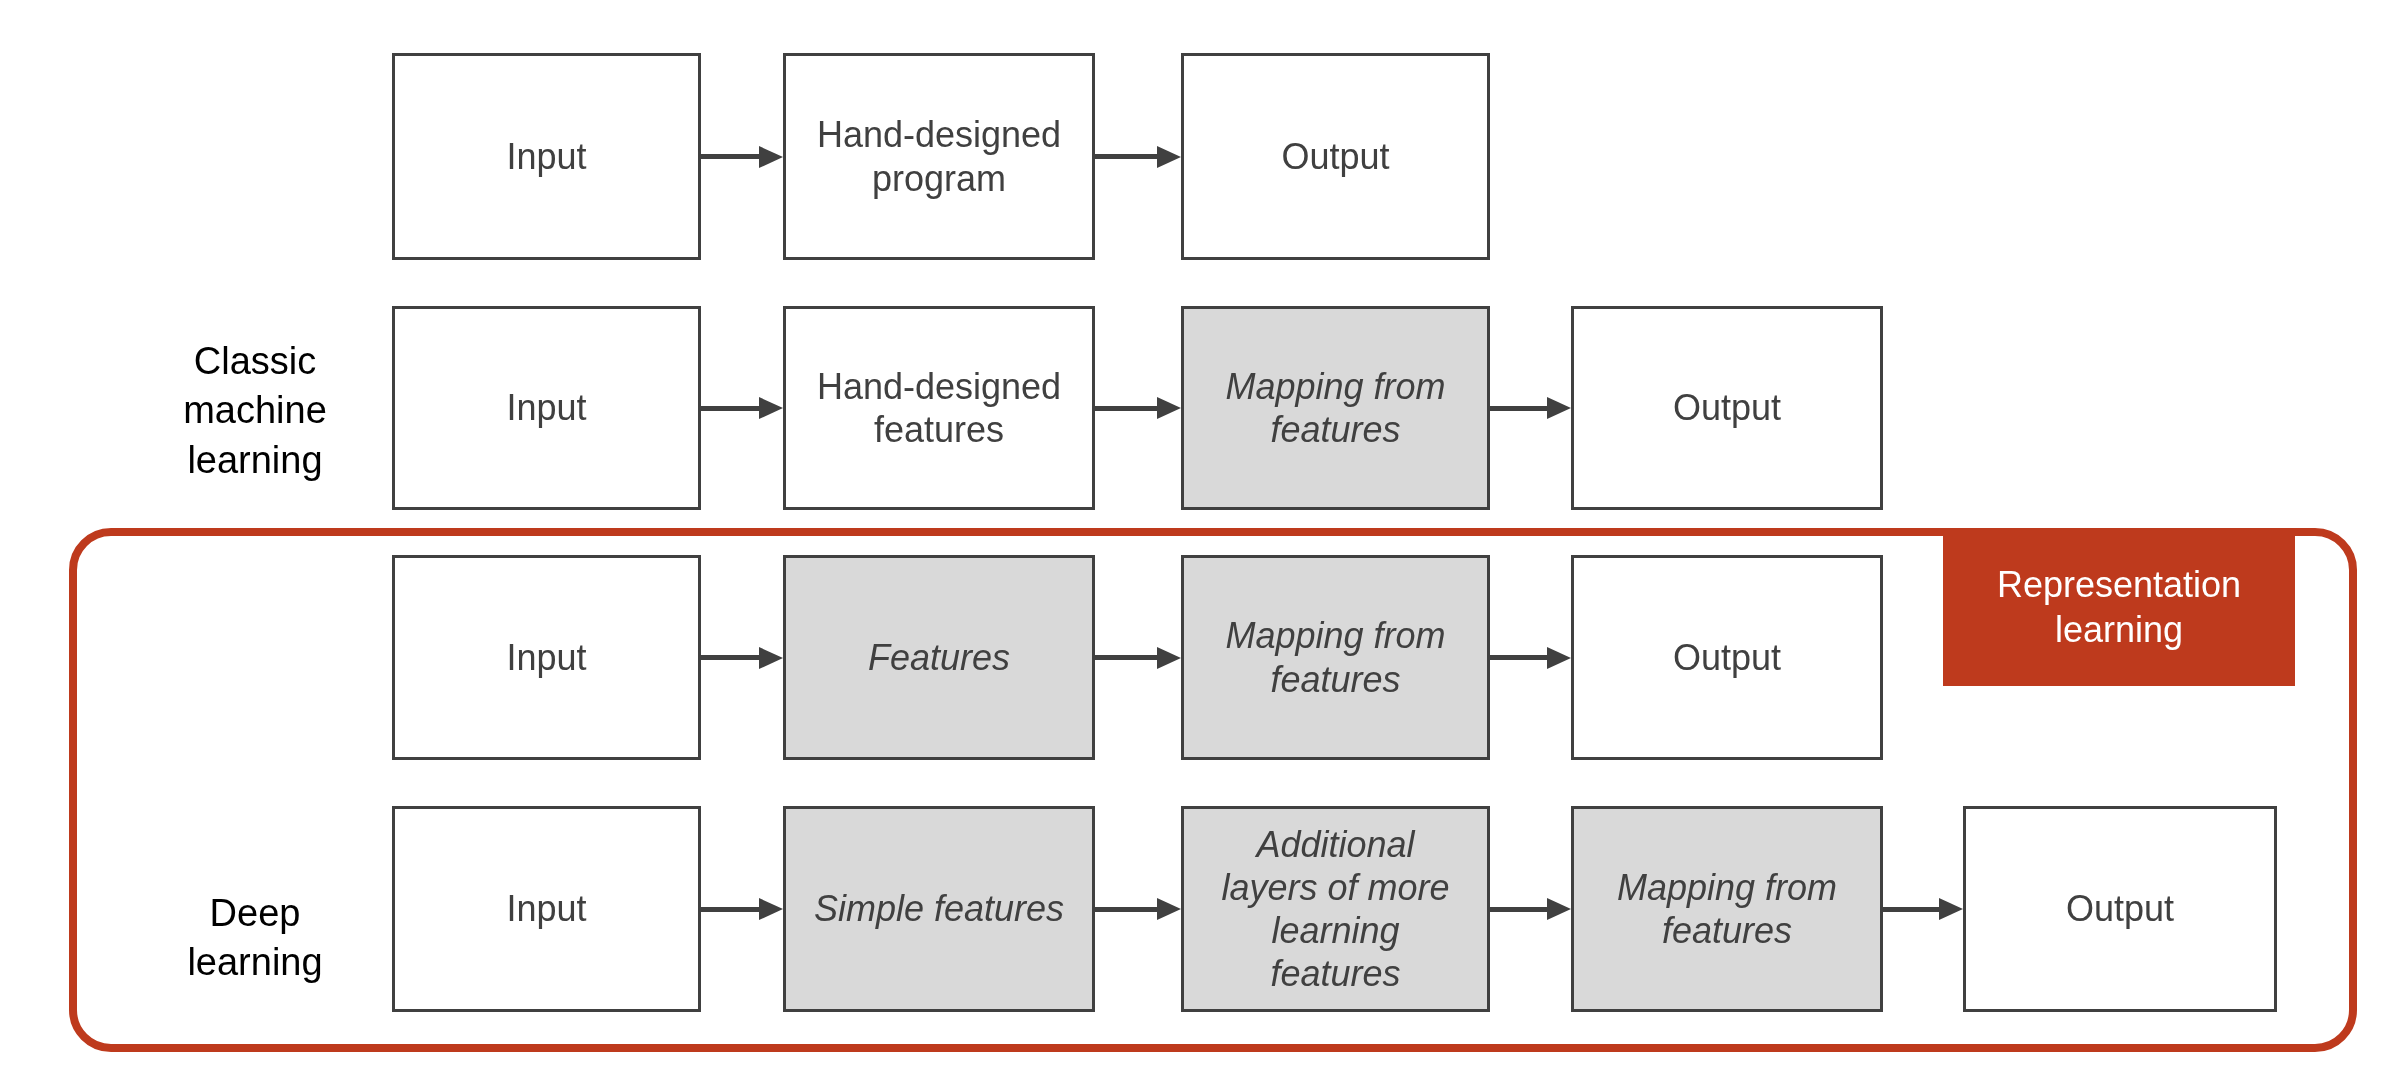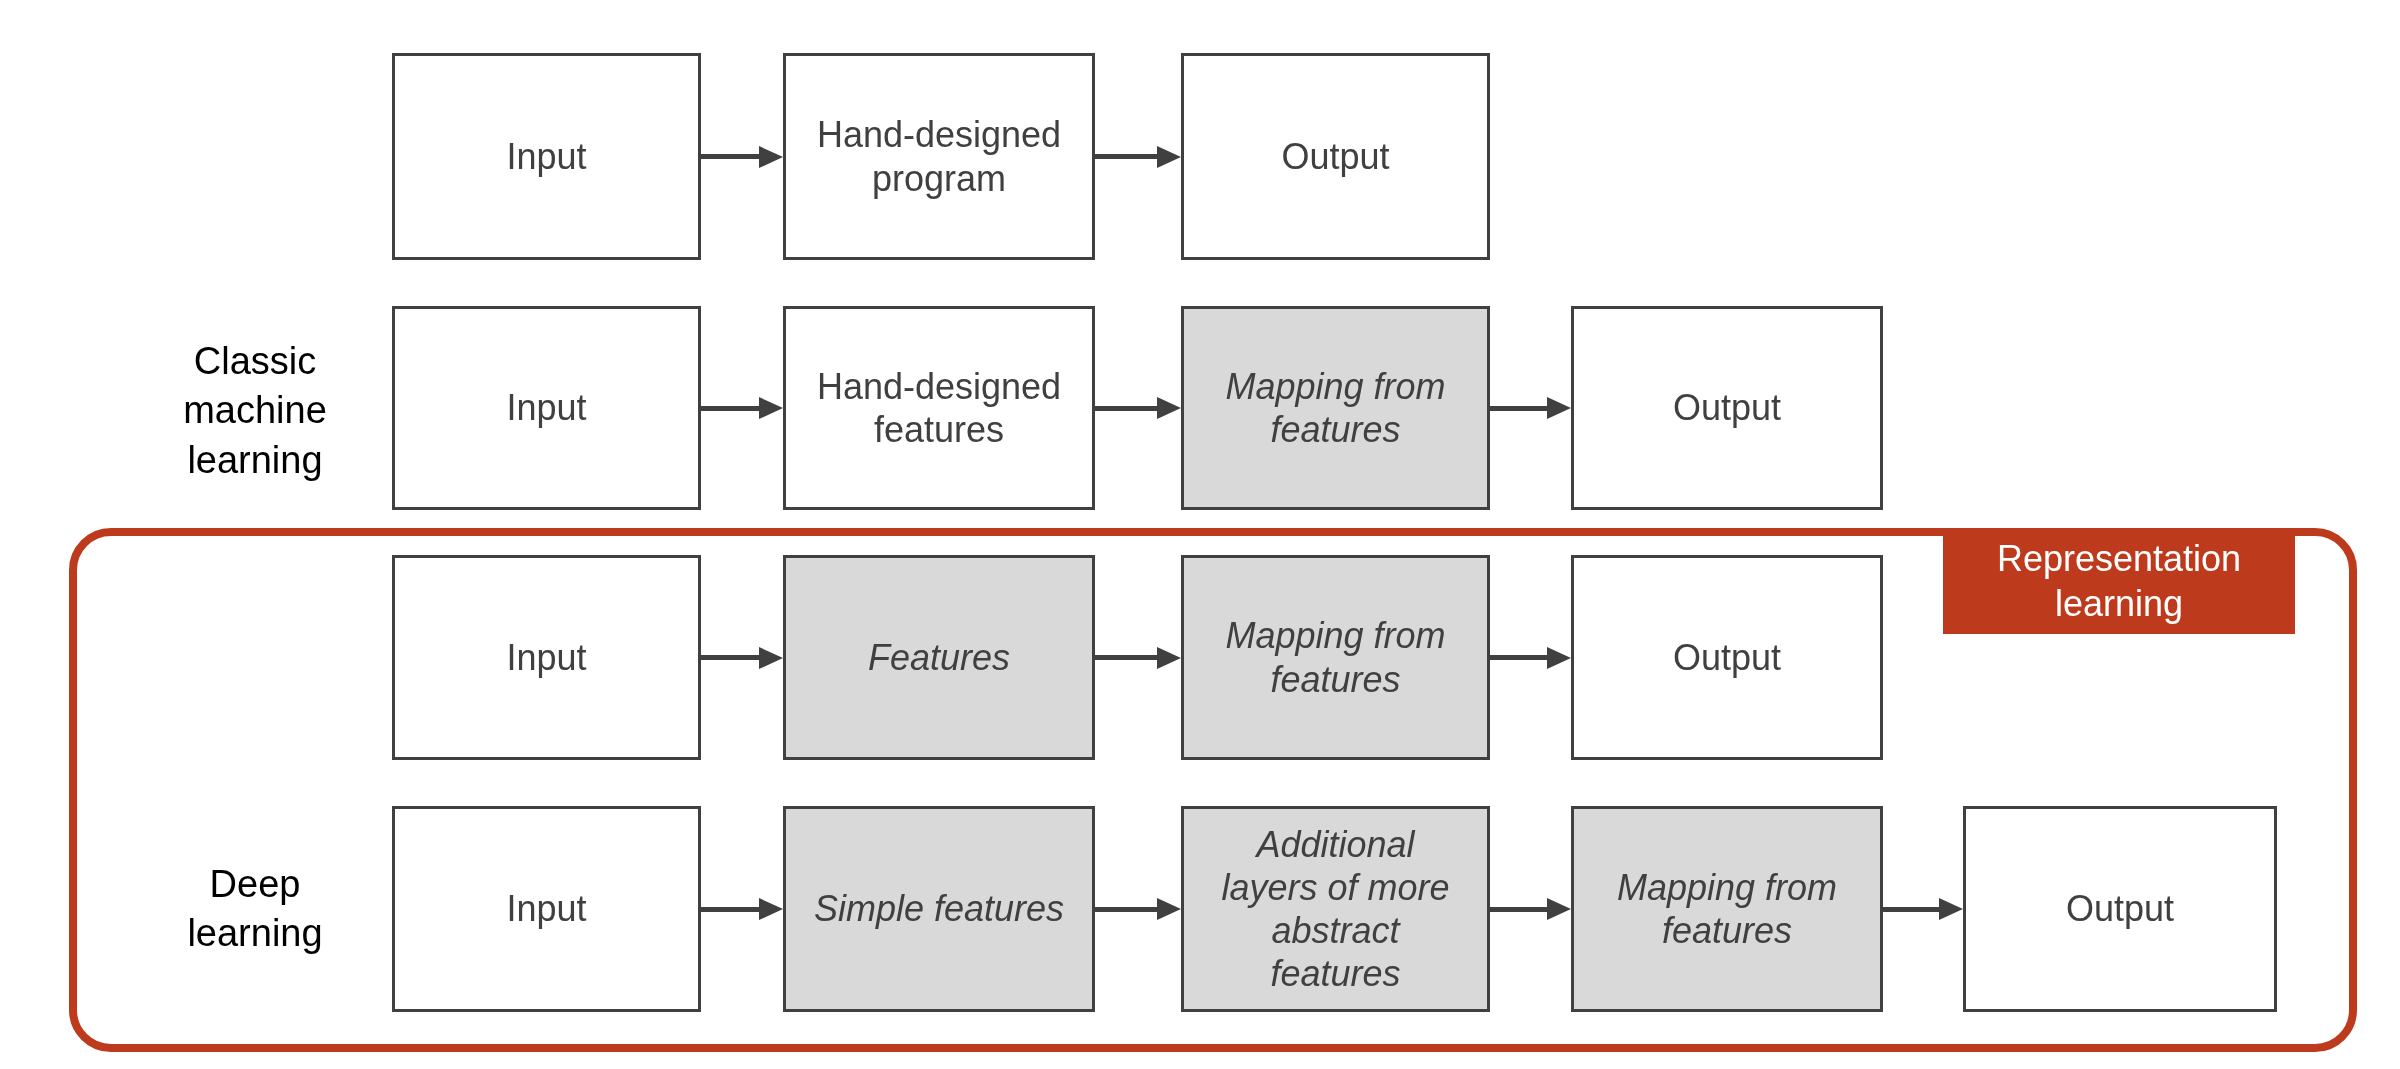--- a/index.html
+++ b/index.html
@@ -47,21 +47,21 @@
   .rl-outline{
     position:absolute;
     left:69px;top:528px;width:2288px;height:524px;
     box-sizing:border-box;
     border:8px solid var(--accent-red,#be3a1d);
     border-radius:42px;
     z-index:1;
   }
   .rl-badge{
     position:absolute;
-    left:1943px;top:528px;width:352px;height:106px;
+    left:1943px;top:528px;width:352px;height:158px;
     background:var(--accent-red,#be3a1d);
     color:#ffffff;
     display:flex;align-items:center;justify-content:center;
     text-align:center;
     font-size:36px;line-height:1.25;
     white-space:pre-line;
     z-index:3;
   }
 </style>
 </head>
@@ -115,31 +115,31 @@
 features</div>
     <div class="flow-arrow" style="left: 1095px; top: 657.5px; width: 86px;">
       <div class="arrow-line" style="width: 68px;"></div>
       <div class="arrow-head" style="left: 62px;"></div>
     </div>
     <div class="flow-box" style="left: 1571px; top: 555px; width: 312px; height: 205px;">Output</div>
     <div class="flow-arrow" style="left: 1490px; top: 657.5px; width: 81px;">
       <div class="arrow-line" style="width: 63px;"></div>
       <div class="arrow-head" style="left: 57px;"></div>
     </div>
-    <div class="row-label" style="top: 806px; height: 206px;">Deep
+    <div class="row-label" style="top: 835px; height: 206px;">Deep
 learning</div>
     <div class="flow-box" style="left: 392px; top: 806px; width: 309px; height: 206px;">Input</div>
     <div class="flow-box gray" style="left: 783px; top: 806px; width: 312px; height: 206px;">Simple features</div>
     <div class="flow-arrow" style="left: 701px; top: 909px; width: 82px;">
       <div class="arrow-line" style="width: 64px;"></div>
       <div class="arrow-head" style="left: 58px;"></div>
     </div>
     <div class="flow-box gray" style="left: 1181px; top: 806px; width: 309px; height: 206px;">Additional
 layers of more
-abstract
+learning
 features</div>
     <div class="flow-arrow" style="left: 1095px; top: 909px; width: 86px;">
       <div class="arrow-line" style="width: 68px;"></div>
       <div class="arrow-head" style="left: 62px;"></div>
     </div>
     <div class="flow-box gray" style="left: 1571px; top: 806px; width: 312px; height: 206px;">Mapping from
 features</div>
     <div class="flow-arrow" style="left: 1490px; top: 909px; width: 81px;">
       <div class="arrow-line" style="width: 63px;"></div>
       <div class="arrow-head" style="left: 57px;"></div>

